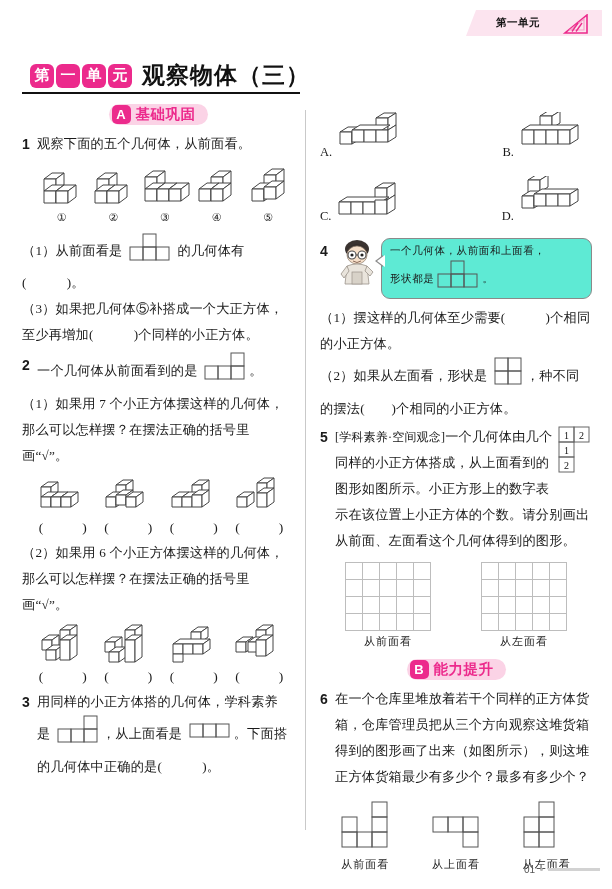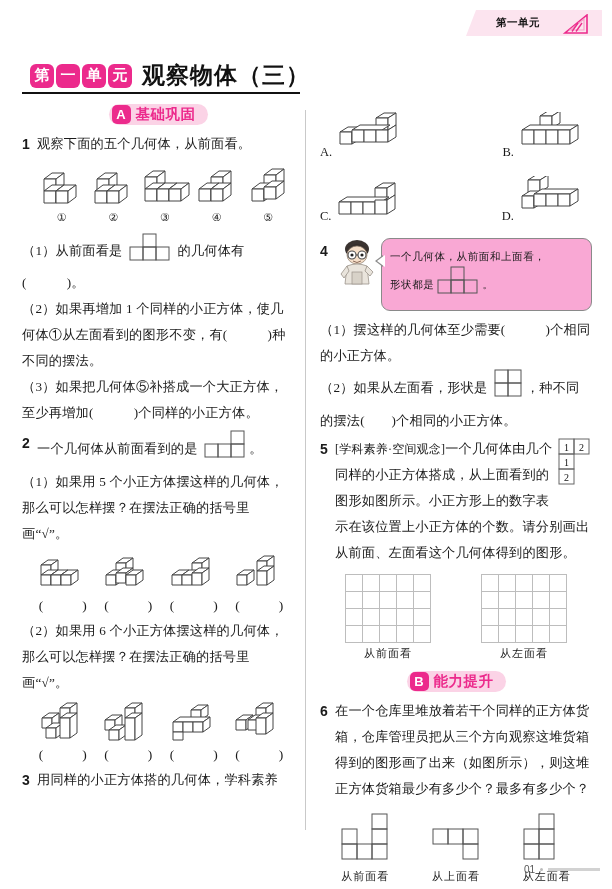--- a/index.html
+++ b/index.html
@@ -85,21 +85,21 @@
     font-family:"Liberation Serif","DejaVu Serif",serif;
   }
 
   
   .parens{display:flex;font-size:13.5px;letter-spacing:4px;}
   .parens span{flex:1;text-align:center;}
 
   
   .bubble{
     position:relative;border:1px solid #8a8a8a;border-radius:9px;
-    padding:8px 8px;font-size:10.5px;line-height:19px;background:#f9a8d4;
+    padding:2px 8px;font-size:10.5px;line-height:19px;background:#5eead4;
     letter-spacing:.6px;
   }
   .bubble:before{
     content:"";position:absolute;left:-7px;top:16px;
     border-top:6px solid transparent;border-bottom:6px solid transparent;
     border-right:8px solid #8a8a8a;
   }
   .bubble:after{
     content:"";position:absolute;left:-5.5px;top:16px;
     border-top:6px solid transparent;border-bottom:6px solid transparent;
@@ -264,42 +264,41 @@
             <rect x="14" y="1" width="13" height="13"></rect>
             <rect x="1" y="14" width="13" height="13"></rect>
             <rect x="14" y="14" width="13" height="13"></rect>
             <rect x="27" y="14" width="13" height="13"></rect>
           </g>
         </svg>
       </span>
       <span>的几何体有(　　　)。</span>
     </p>
 
-    <p class="t indent">（2）如果再增加 1 个同样的小正方体，使几何体①从左面看到的图形不变，有(　　　)种不同的摆法。</p>
     <p class="t indent">（3）如果把几何体⑤补搭成一个大正方体，至少再增加(　　　)个同样的小正方体。</p>
 
     <div class="qline" style="margin-top:4px;">
       <div class="qnum">2</div>
       <div class="qbody">
         <p class="t">
           <span>一个几何体从前面看到的是</span>
           <span class="inline-fig">
             <svg width="42" height="30" viewBox="0 0 42 30">
               <g fill="none" stroke="#555" stroke-width="1">
                 <rect x="27" y="1" width="13" height="13"></rect>
                 <rect x="1" y="14" width="13" height="13"></rect>
                 <rect x="14" y="14" width="13" height="13"></rect>
                 <rect x="27" y="14" width="13" height="13"></rect>
               </g>
             </svg>
           </span><span>。</span>
         </p>
       </div>
     </div>
-    <p class="t indent">（1）如果用 5 个小正方体摆这样的几何体，那么可以怎样摆？在摆法正确的括号里画“√”。</p>
+    <p class="t indent">（1）如果用 7 个小正方体摆这样的几何体，那么可以怎样摆？在摆法正确的括号里画“√”。</p>
 
     <div class="figrow" style="margin:4px 0 0 10px;height:46px;">
       <div>
         <svg width="56" height="44" viewBox="0 0 56 44">
           <g fill="#fff" stroke="#444" stroke-width="1">
             <polygon points="4,12 11,7 21,7 14,12"></polygon>
               <polygon points="4,12 14,12 14,22 4,22"></polygon>
               <polygon points="14,12 21,7 21,17 14,22"></polygon>
             <polygon points="4,22 11,17 21,17 14,22"></polygon>
               <polygon points="4,22 14,22 14,32 4,32"></polygon>
@@ -446,20 +445,42 @@
       <span>(　　)</span>
       <span>(　　)</span>
       <span>(　　)</span>
       <span>(　　)</span>
     </div>
 
     <div class="qline" style="margin-top:3px;">
       <div class="qnum">3</div>
       <div class="qbody">
         <p class="t">用同样的小正方体搭的几何体，学科素养</p>
+        <p class="t">
+          <span>是</span>
+          <span class="inline-fig">
+            <svg width="42" height="30" viewBox="0 0 42 30">
+              <g fill="none" stroke="#555" stroke-width="1">
+                <rect x="27" y="1" width="13" height="13"></rect>
+                <rect x="1" y="14" width="13" height="13"></rect>
+                <rect x="14" y="14" width="13" height="13"></rect>
+                <rect x="27" y="14" width="13" height="13"></rect>
+              </g>
+            </svg>
+          </span><span>，从上面看是</span>
+          <span class="inline-fig">
+            <svg width="42" height="16" viewBox="0 0 42 16">
+              <g fill="none" stroke="#555" stroke-width="1">
+                <rect x="1" y="1" width="13" height="13"></rect>
+                <rect x="14" y="1" width="13" height="13"></rect>
+                <rect x="27" y="1" width="13" height="13"></rect>
+              </g>
+            </svg>
+          </span><span>。下面搭的几何体中正确的是(　　　)。</span>
+        </p>
       </div>
     </div>
   </div>
 
   <div class="col col-right">
 
     <div style="display:flex;justify-content:space-between;margin-top:8px;">
       <div class="opt">
         <span class="ol">A.</span>
         <svg width="72" height="48" viewBox="0 0 72 48">

